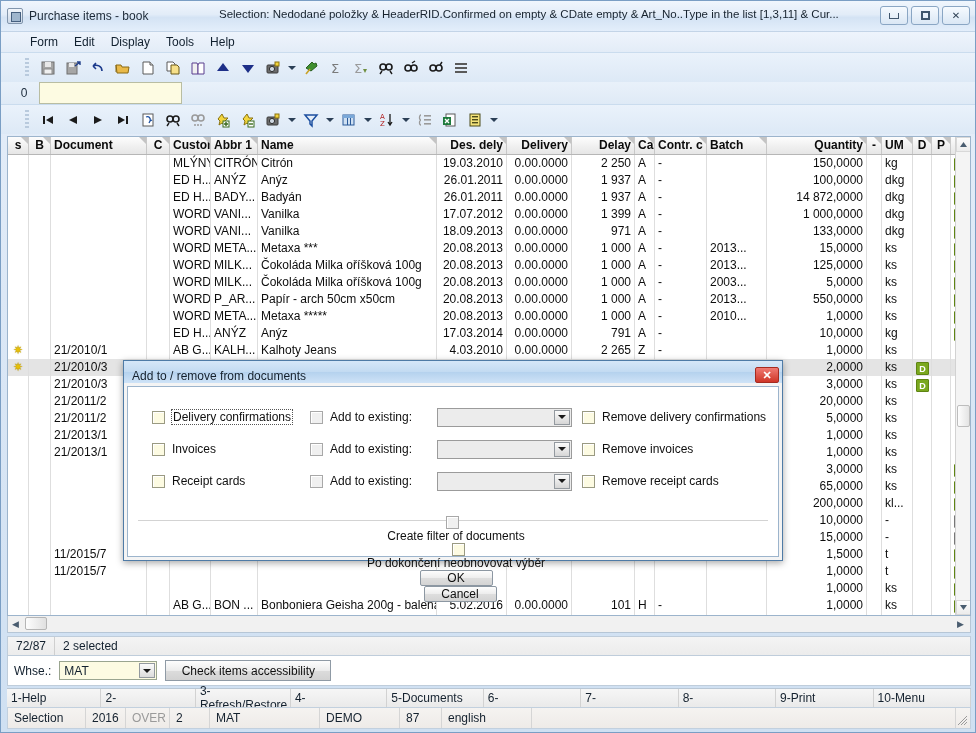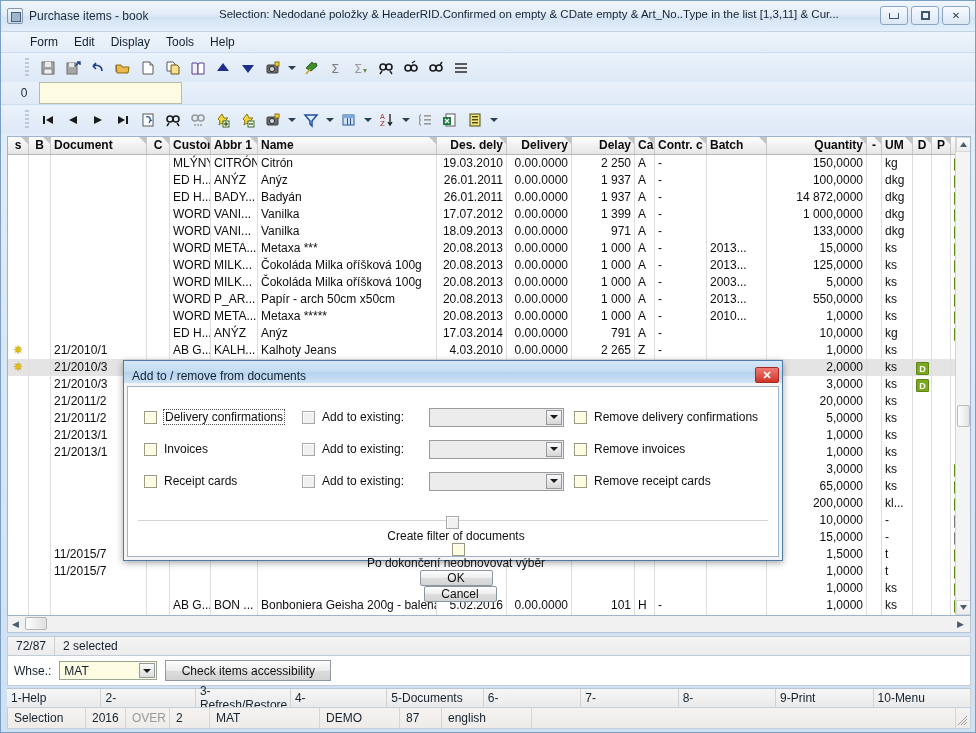--- a/index.html
+++ b/index.html
@@ -250,21 +250,21 @@
   }
   .dlg-close {
     margin-left: auto; width: 24px; height: 16px;
     background: linear-gradient(180deg,#ef7a73,#cf3527);
     border: 1px solid #a52b20; border-radius: 2px;
     display: flex; align-items: center; justify-content: center;
     color: #fff; font-size: 11px; font-weight: bold; line-height: 1;
   }
   .dlg-body {
     flex: 1 1 auto; background: #fff; margin: 3px; border: 1px solid #9cb4cc;
-    display: flex; flex-direction: column; position: relative;
+    display: flex; flex-direction: column; position: relative; padding-left: 8px;
   }
   .dlg-rows { padding: 14px 0 0 16px; }
   .dlg-row { height: 32px; display: flex; align-items: center; }
   .cb {
     width: 13px; height: 13px; flex: none; margin-right: 7px;
     border: 1px solid #9a9a82; background: #fdfbe2;
     box-shadow: inset 1px 1px 0 #fff;
   }
   .cb.gray { background: #f0f0f0; border-color: #a8a8a8; }
   .cb-label { font-size: 12px; color: #0f0f0f; }

